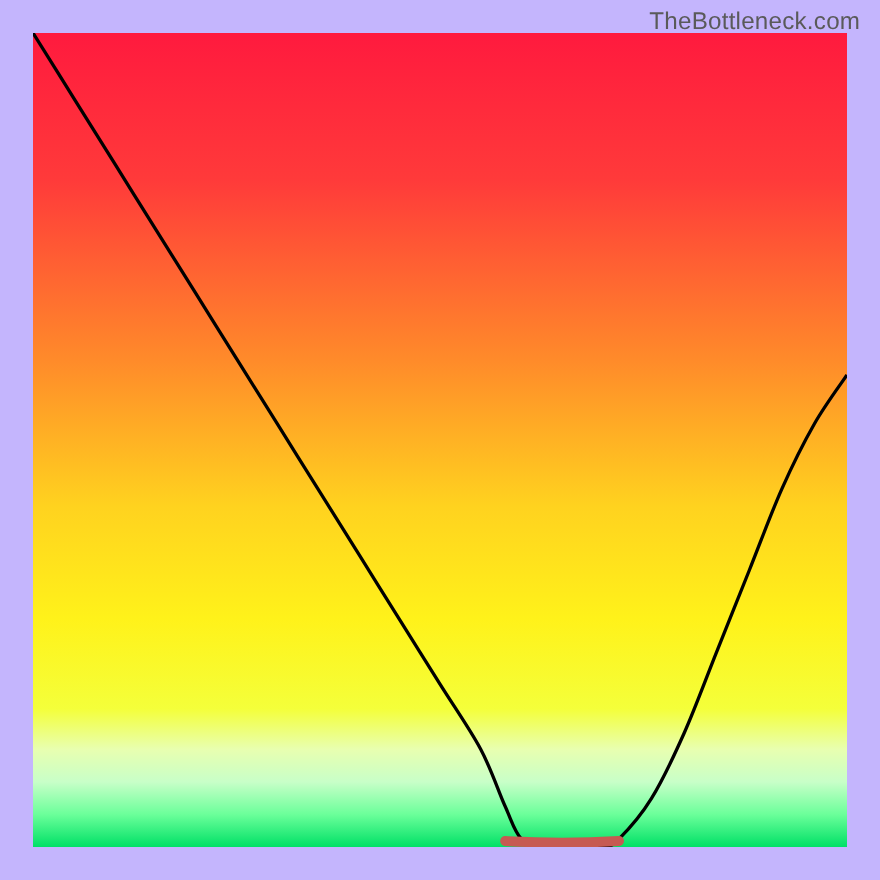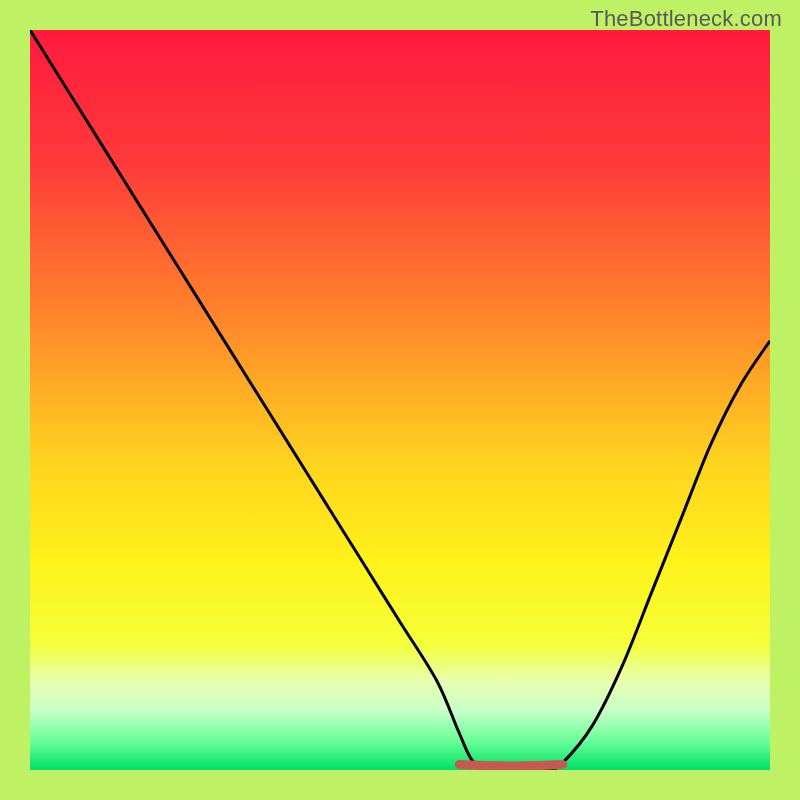--- a/index.html
+++ b/index.html
@@ -7,21 +7,21 @@
     padding: 0;
     width: 800px;
     height: 800px;
     background: #000;
     overflow: hidden;
     font-family: Arial, Helvetica, sans-serif;
   }
   .frame {
     position: absolute;
     inset: 0;
-    background: #bef264;
+    background: #c4b5fd;
   }
   .watermark {
     position: absolute;
     top: 6px;
     right: 18px;
     color: #5a5a5a;
     font-size: 22px;
     font-weight: 400;
     letter-spacing: 0.2px;
     z-index: 5;

